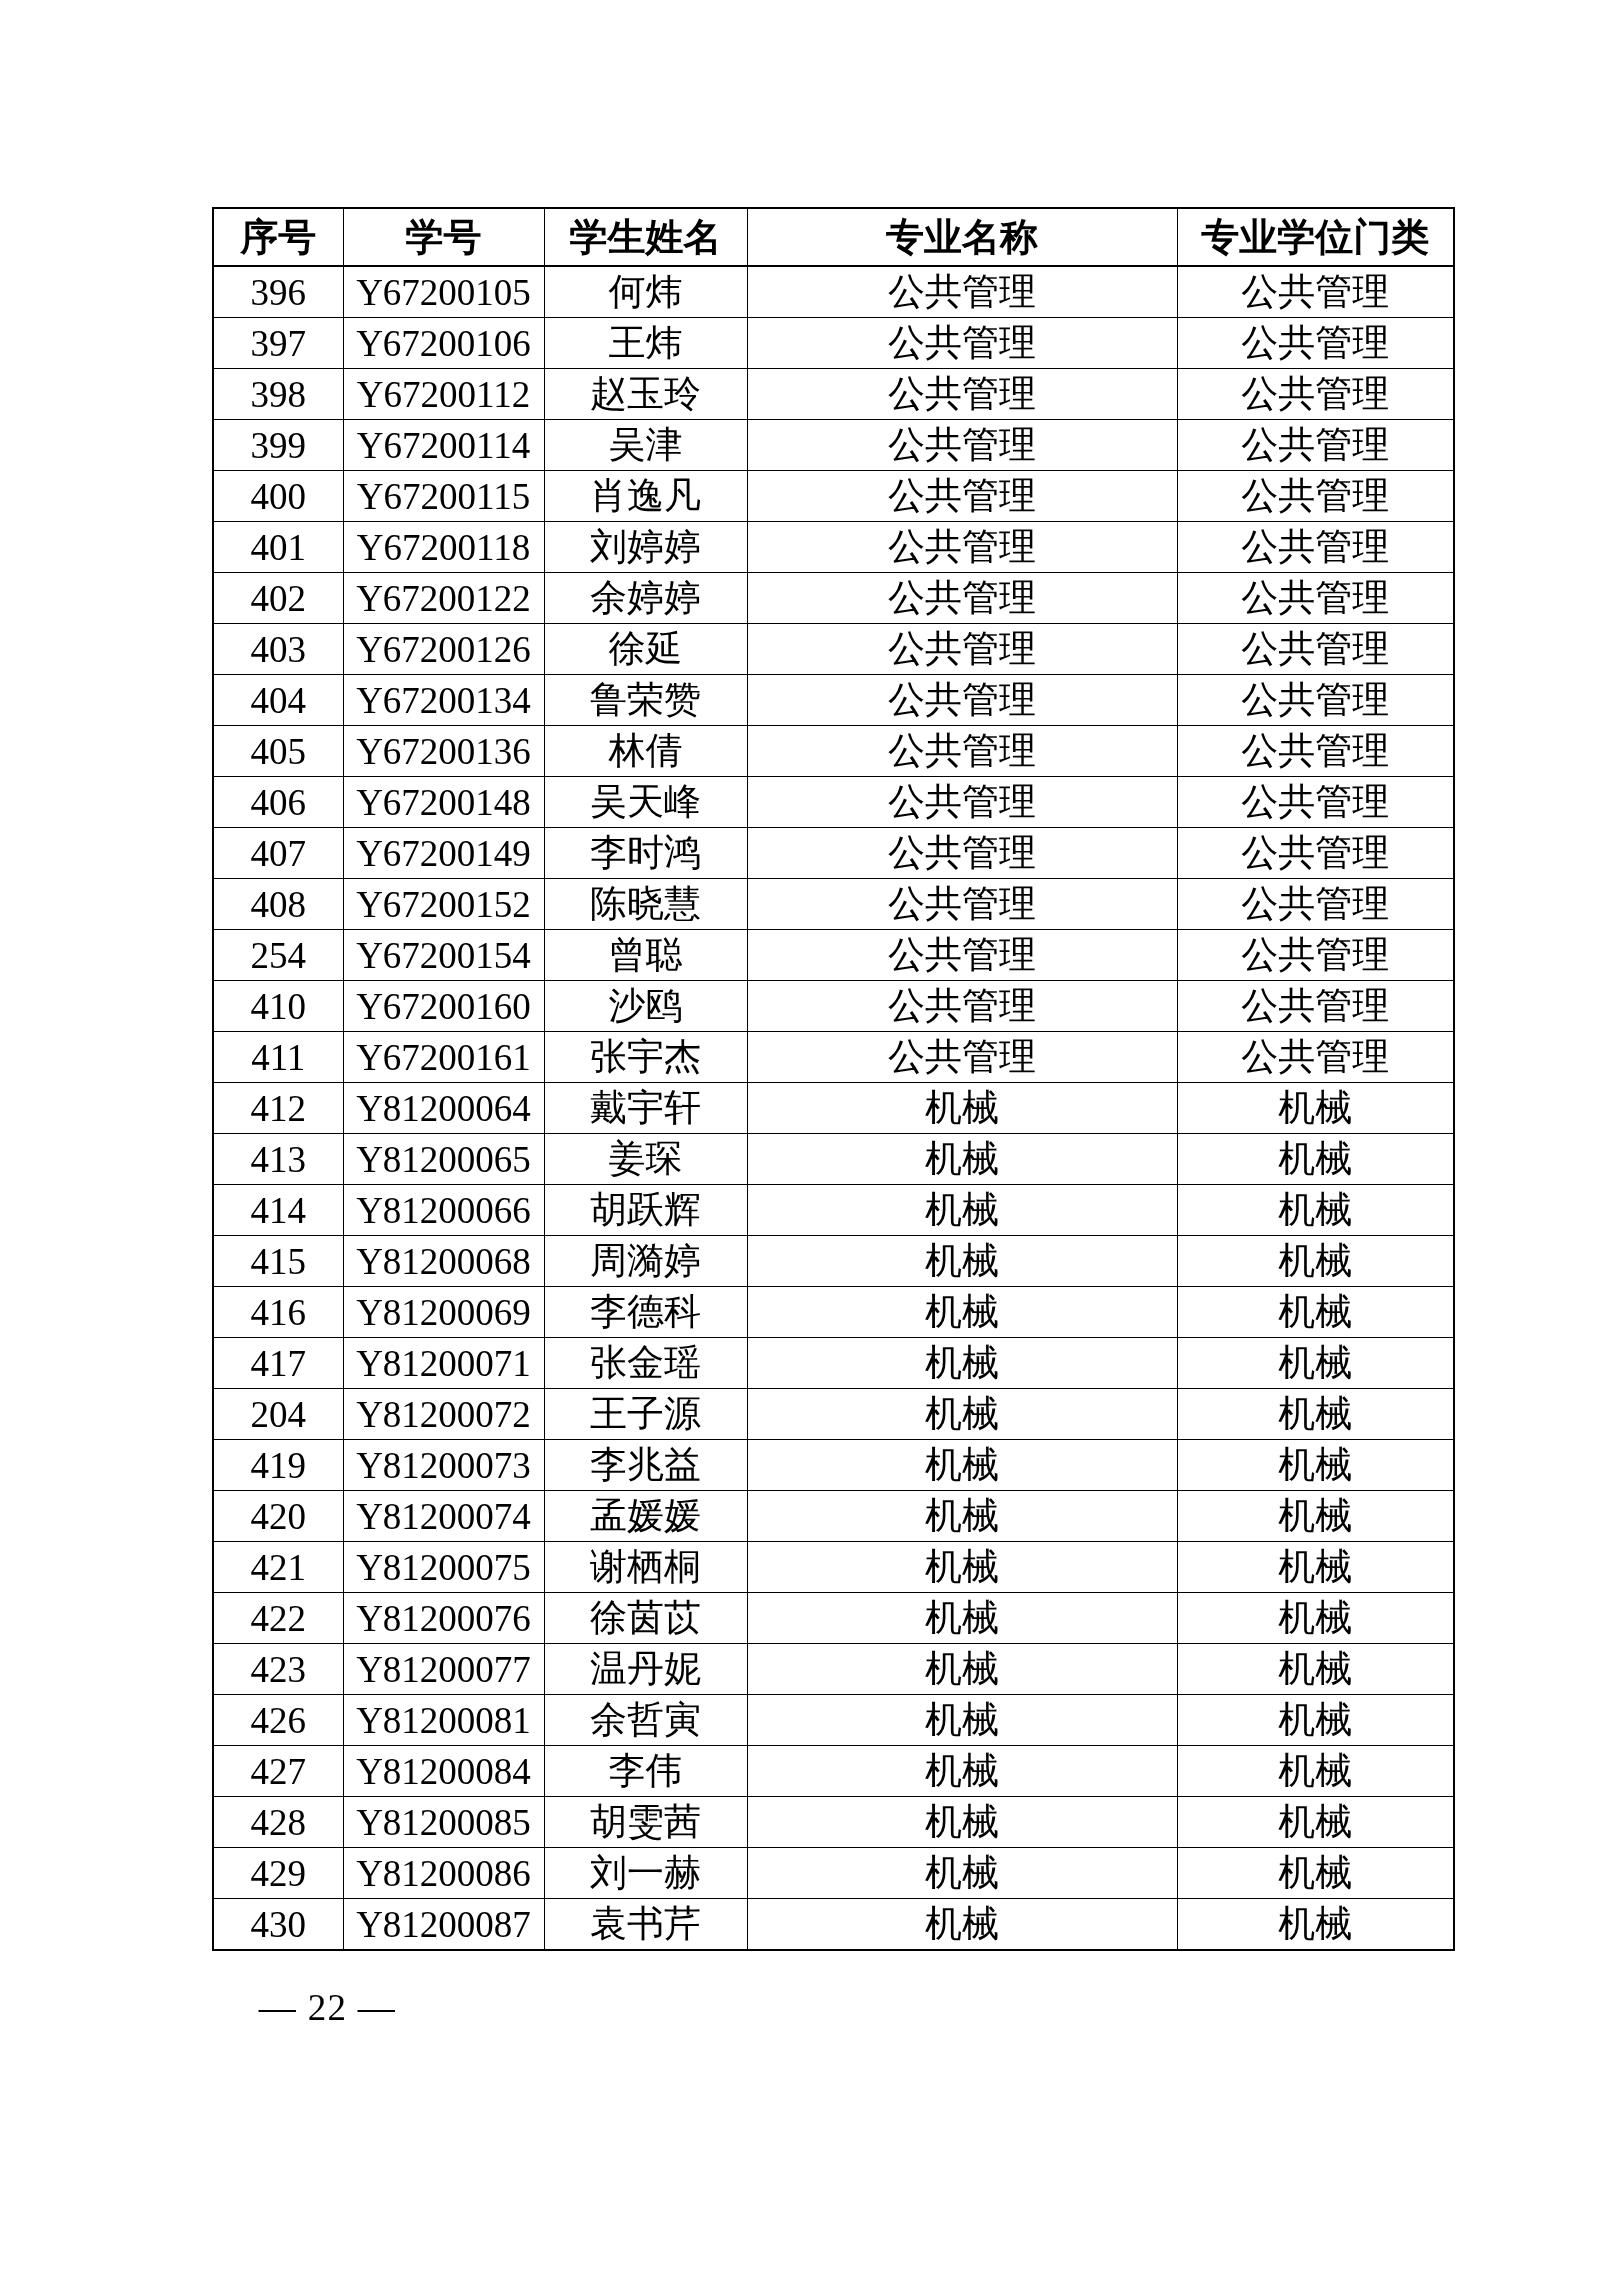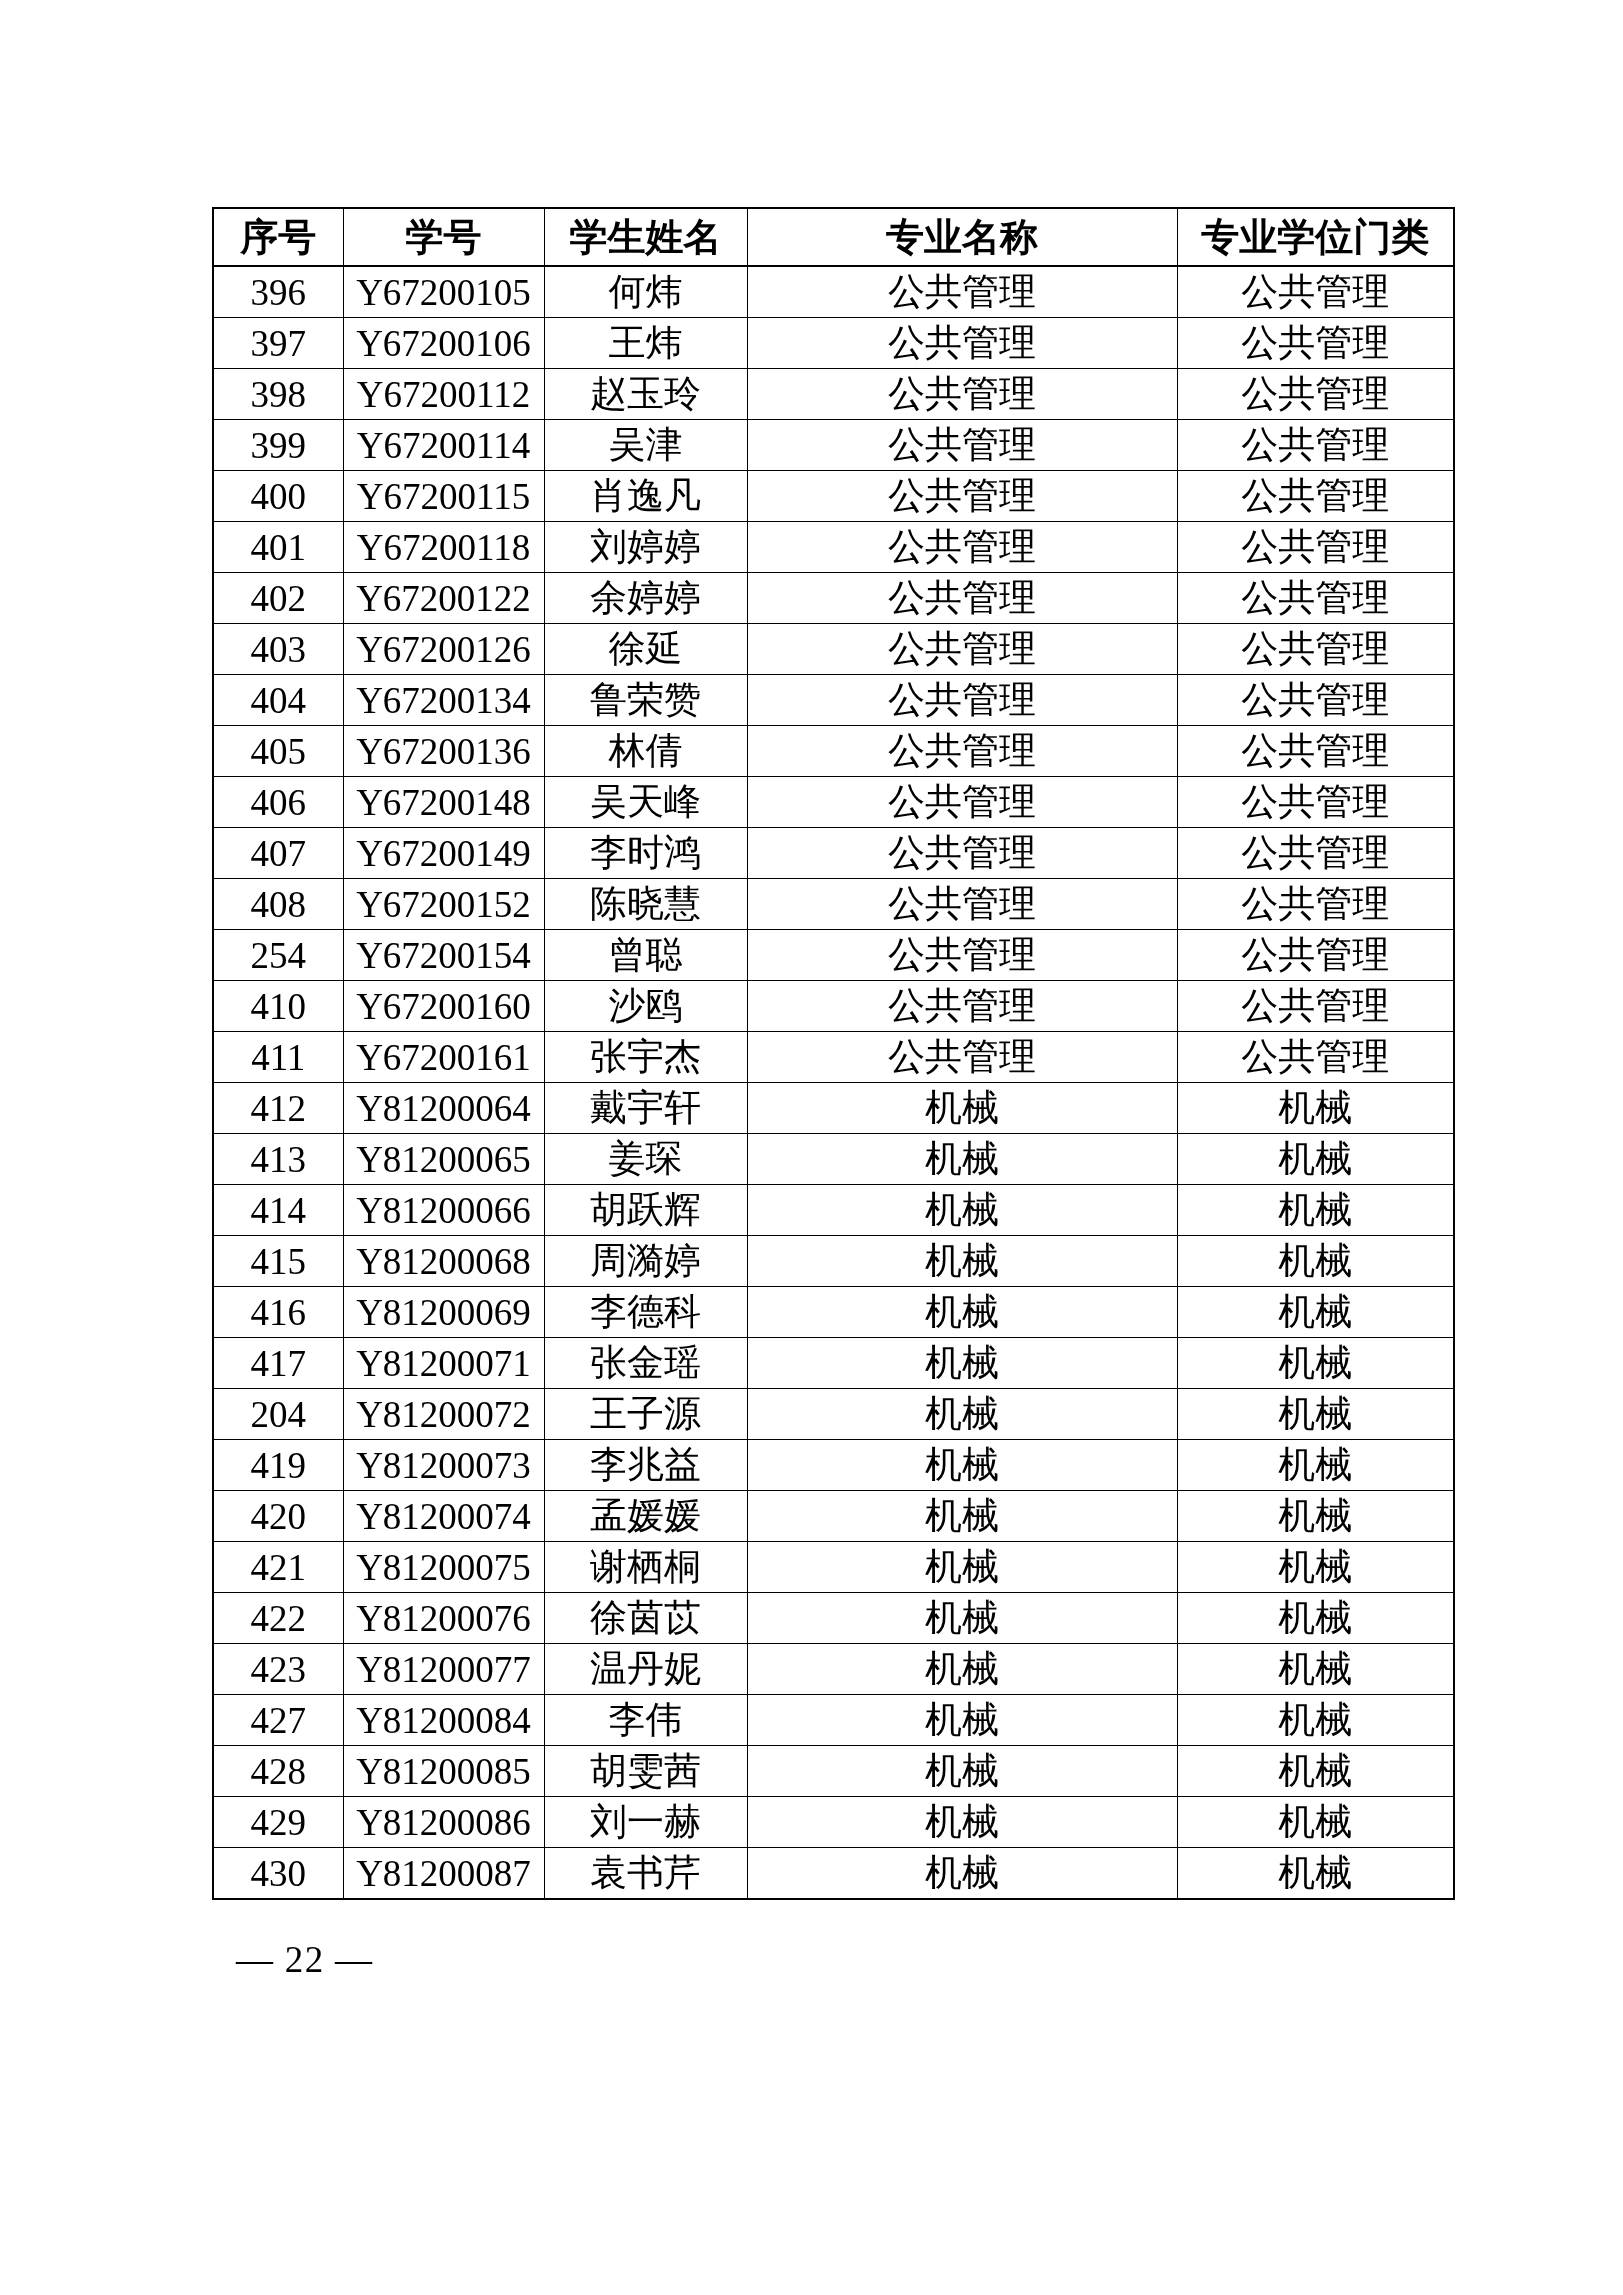--- a/index.html
+++ b/index.html
@@ -42,23 +42,23 @@
     border-bottom: 2px solid #000;
   }
   table.roster tbody td {
     height: 49px;
     font-size: 37px;
     font-weight: normal;
   }
   .page-footer {
     position: absolute;
     left: 236px;
-    top: 1938px;
+    top: 1986px;
     width: 183px;
-    text-align: left;
+    text-align: center;
     font-size: 37px;
     letter-spacing: 1.3px;
     color: #000;
   }
 </style>
 </head>
 <body>
 
 <div class="page">
 
@@ -270,20 +270,27 @@
           <td>机械</td>
         </tr>
         <tr>
           <td>423</td>
           <td>Y81200077</td>
           <td>温丹妮</td>
           <td>机械</td>
           <td>机械</td>
         </tr>
         <tr>
+          <td>426</td>
+          <td>Y81200081</td>
+          <td>余哲寅</td>
+          <td>机械</td>
+          <td>机械</td>
+        </tr>
+        <tr>
           <td>427</td>
           <td>Y81200084</td>
           <td>李伟</td>
           <td>机械</td>
           <td>机械</td>
         </tr>
         <tr>
           <td>428</td>
           <td>Y81200085</td>
           <td>胡雯茜</td>

